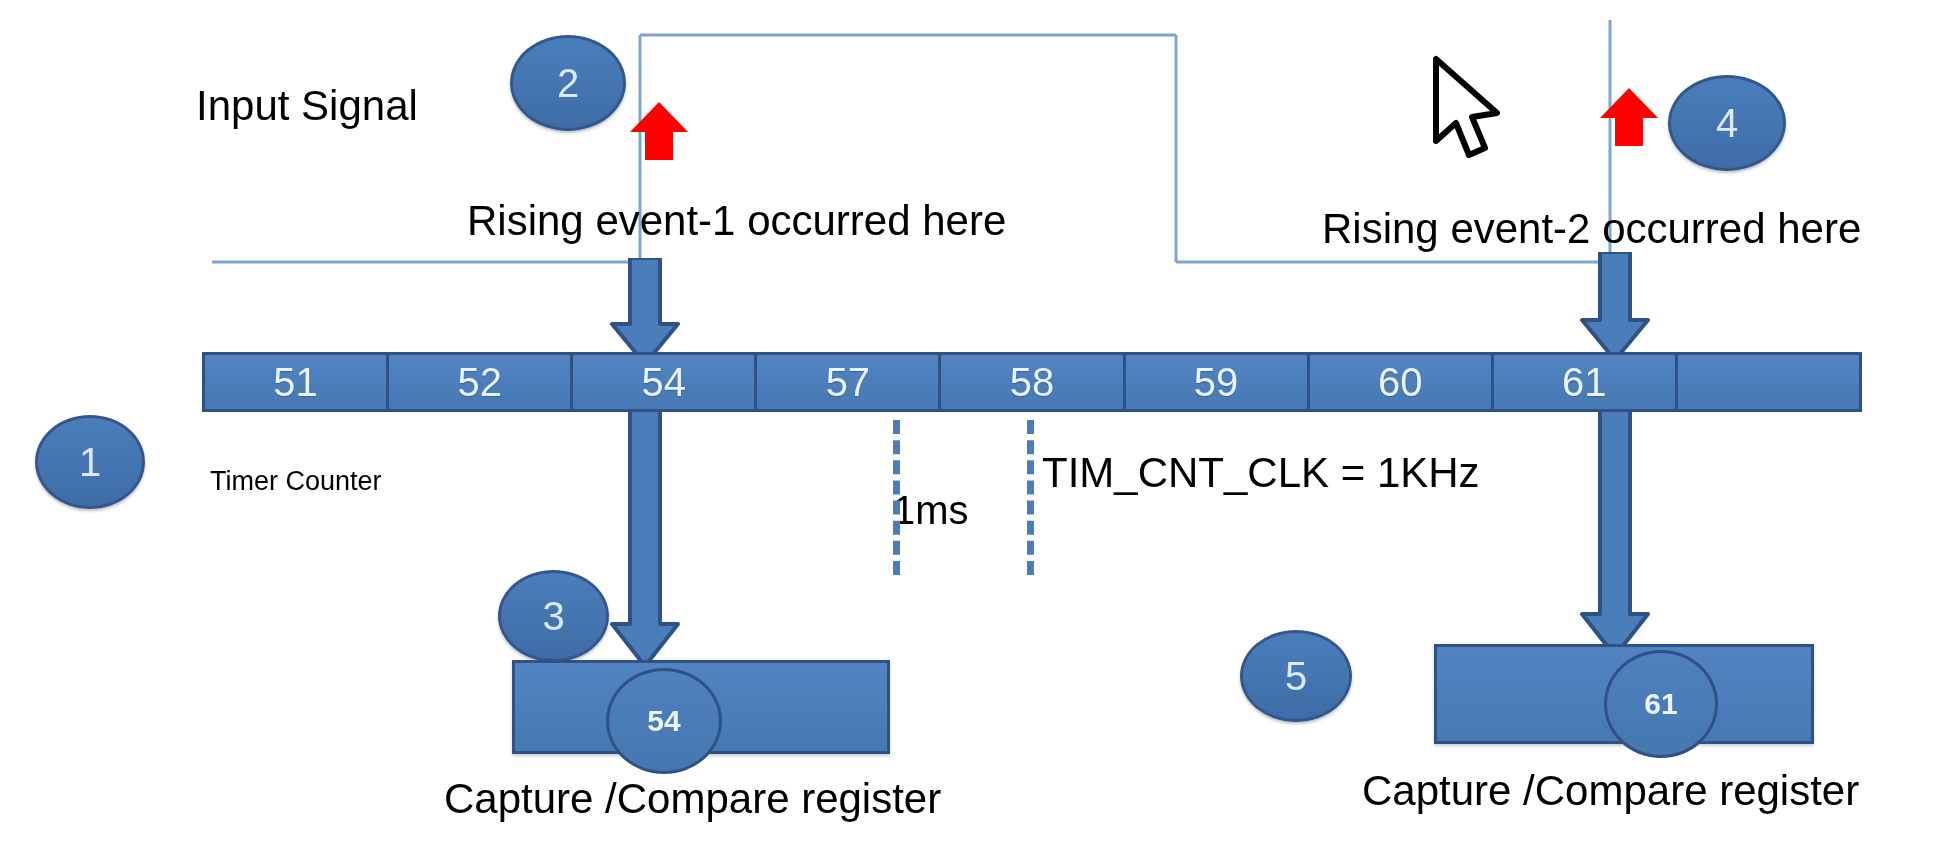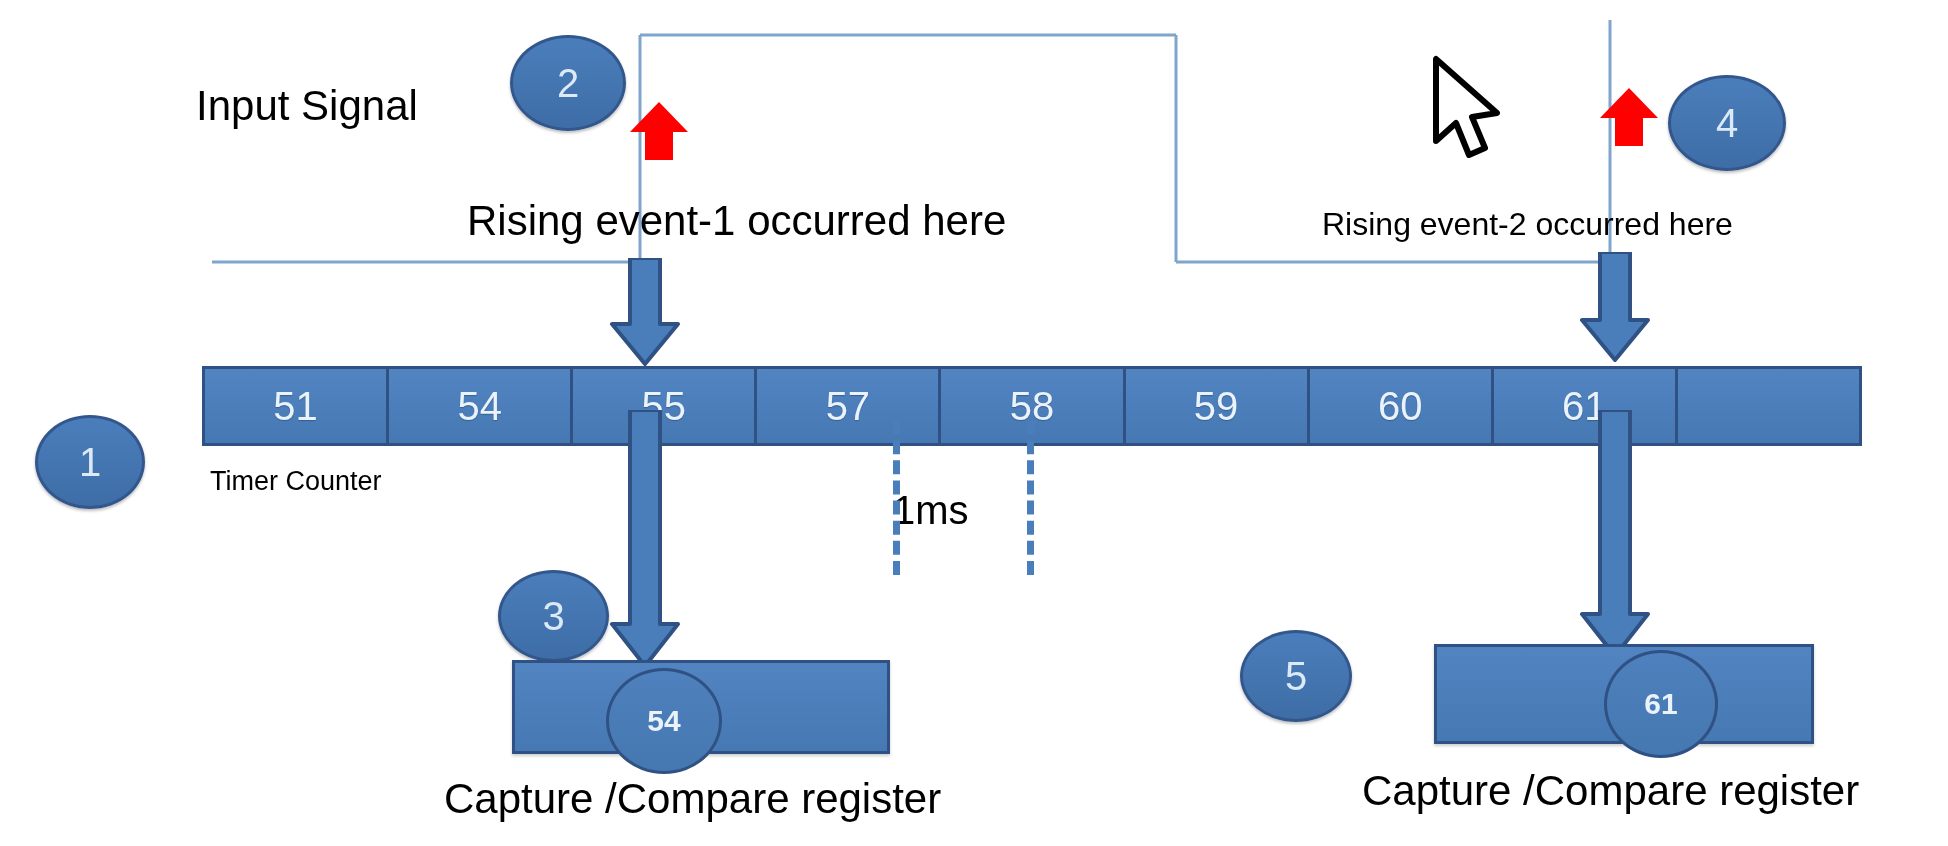--- a/index.html
+++ b/index.html
@@ -15,21 +15,21 @@
   
   .lbl{
     position:absolute;
     color:#000000;
     font-family:"Liberation Sans", sans-serif;
     white-space:nowrap;
     line-height:1;
   }
   .lbl-input-signal{left:196px;top:85px;font-size:42px;}
   .lbl-rise1{left:424px;top:200px;font-size:42px;margin-left:43px;}
-  .lbl-rise2{left:1322px;top:208px;font-size:32px;}
+  .lbl-rise2{left:1322px;top:208px;font-size:42px;}
   .lbl-timer{left:210px;top:468px;font-size:27px;}
   .lbl-1ms{left:893px;top:490px;font-size:40px;}
   .lbl-clk{left:1042px;top:452px;font-size:42px;}
   .lbl-ccr-left{left:444px;top:778px;font-size:42px;}
   .lbl-ccr-right{left:1362px;top:770px;font-size:42px;}
 
   
   .bubble{
     position:absolute;
     border-radius:50%;
@@ -49,22 +49,22 @@
 
   
   .wave{position:absolute;left:0;top:0;width:1948px;height:340px;pointer-events:none;}
 
   
   .redarrow{position:absolute;}
 
   
   #counter-bar{
     position:absolute;
-    left:202px;top:366px;
-    width:1660px;height:80px;
+    left:202px;top:352px;
+    width:1660px;height:60px;
     display:flex;
     border:3px solid #2F5183;
     box-sizing:border-box;
     background:#4A7EBB;
   }
   .cell{
     flex:1 1 0;
     position:relative;
     display:flex;align-items:center;justify-content:center;
     color:#EAF2FB;
@@ -145,40 +145,41 @@
 
   <svg id="mouse-cursor" width="80" height="110" viewBox="0 0 80 110">
     <polygon points="6,4 6,86 26,68 39,100 55,93 42,62 67,58" fill="#FFFFFF" stroke="#000000" stroke-width="6" stroke-linejoin="round"></polygon>
   </svg>
 
   <div class="lbl lbl-input-signal">Input Signal</div>
   <div class="lbl lbl-rise1">Rising event-1 occurred here</div>
   <div class="lbl lbl-rise2">Rising event-2 occurred here</div>
   <div class="lbl lbl-timer">Timer Counter</div>
   <div class="lbl lbl-1ms">1ms</div>
+  <div class="lbl lbl-clk">TIM_CNT_CLK = 1KHz</div>
   <div class="lbl lbl-ccr-left">Capture /Compare register</div>
   <div class="lbl lbl-ccr-right">Capture /Compare register</div>
 
   <div class="bubble b1">1</div>
   <div class="bubble b2">2</div>
   <div class="bubble b3">3</div>
   <div class="bubble b4">4</div>
   <div class="bubble b5">5</div>
 
   <svg class="blockarrow" style="left:608px;top:258px;" width="74" height="110" viewBox="0 0 74 110">
     <polygon points="22,0 52,0 52,66 70,66 37,106 4,66 22,66" fill="#4A7EBB" stroke="#2F5183" stroke-width="4" stroke-linejoin="round"></polygon>
   </svg>
   <svg class="blockarrow" style="left:1578px;top:252px;" width="74" height="112" viewBox="0 0 74 112">
     <polygon points="22,0 52,0 52,68 70,68 37,108 4,68 22,68" fill="#4A7EBB" stroke="#2F5183" stroke-width="4" stroke-linejoin="round"></polygon>
   </svg>
 
   <div id="counter-bar">
     <div class="cell">51</div>
+    <div class="cell">52</div>
     <div class="cell">54</div>
-    <div class="cell">55</div>
     <div class="cell">57</div>
     <div class="cell">58</div>
     <div class="cell">59</div>
     <div class="cell">60</div>
     <div class="cell">61</div>
     <div class="cell"></div>
   </div>
 
   <div class="dash dash-a"></div>
   <div class="dash dash-b"></div>

